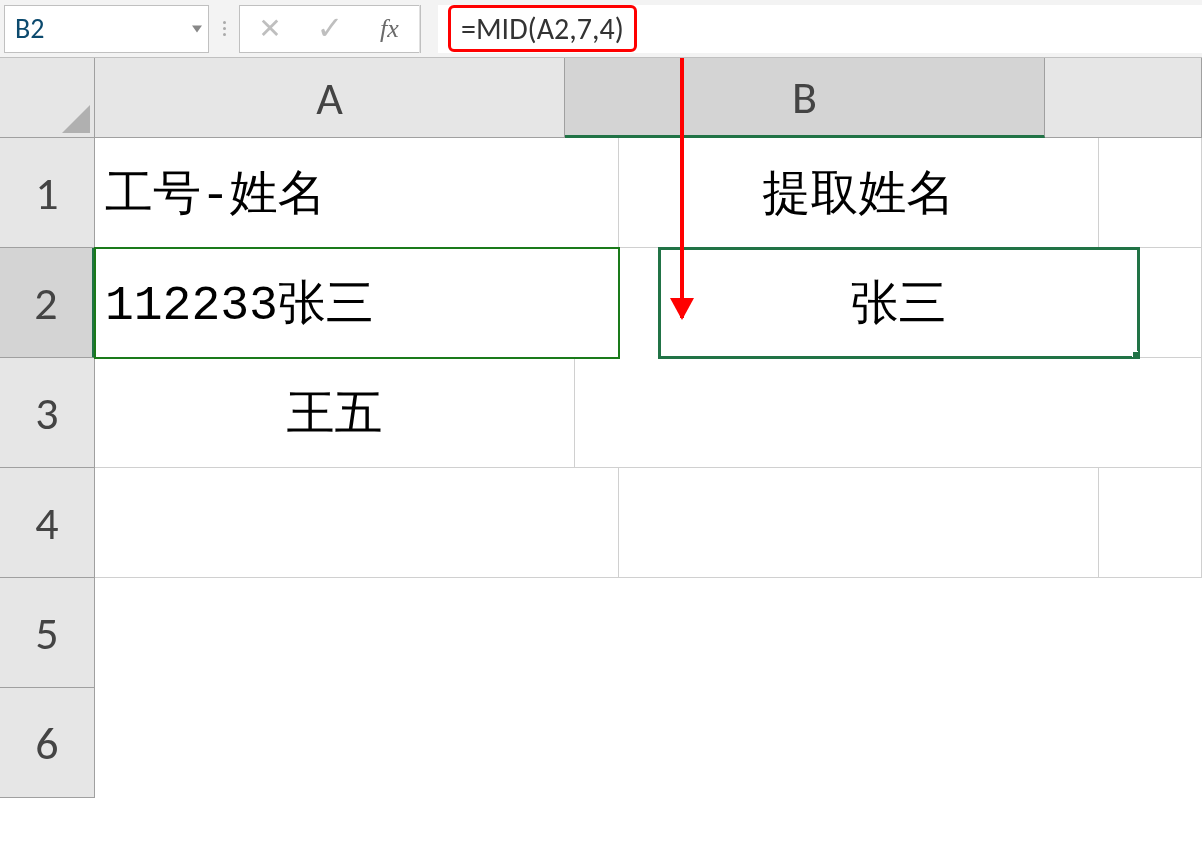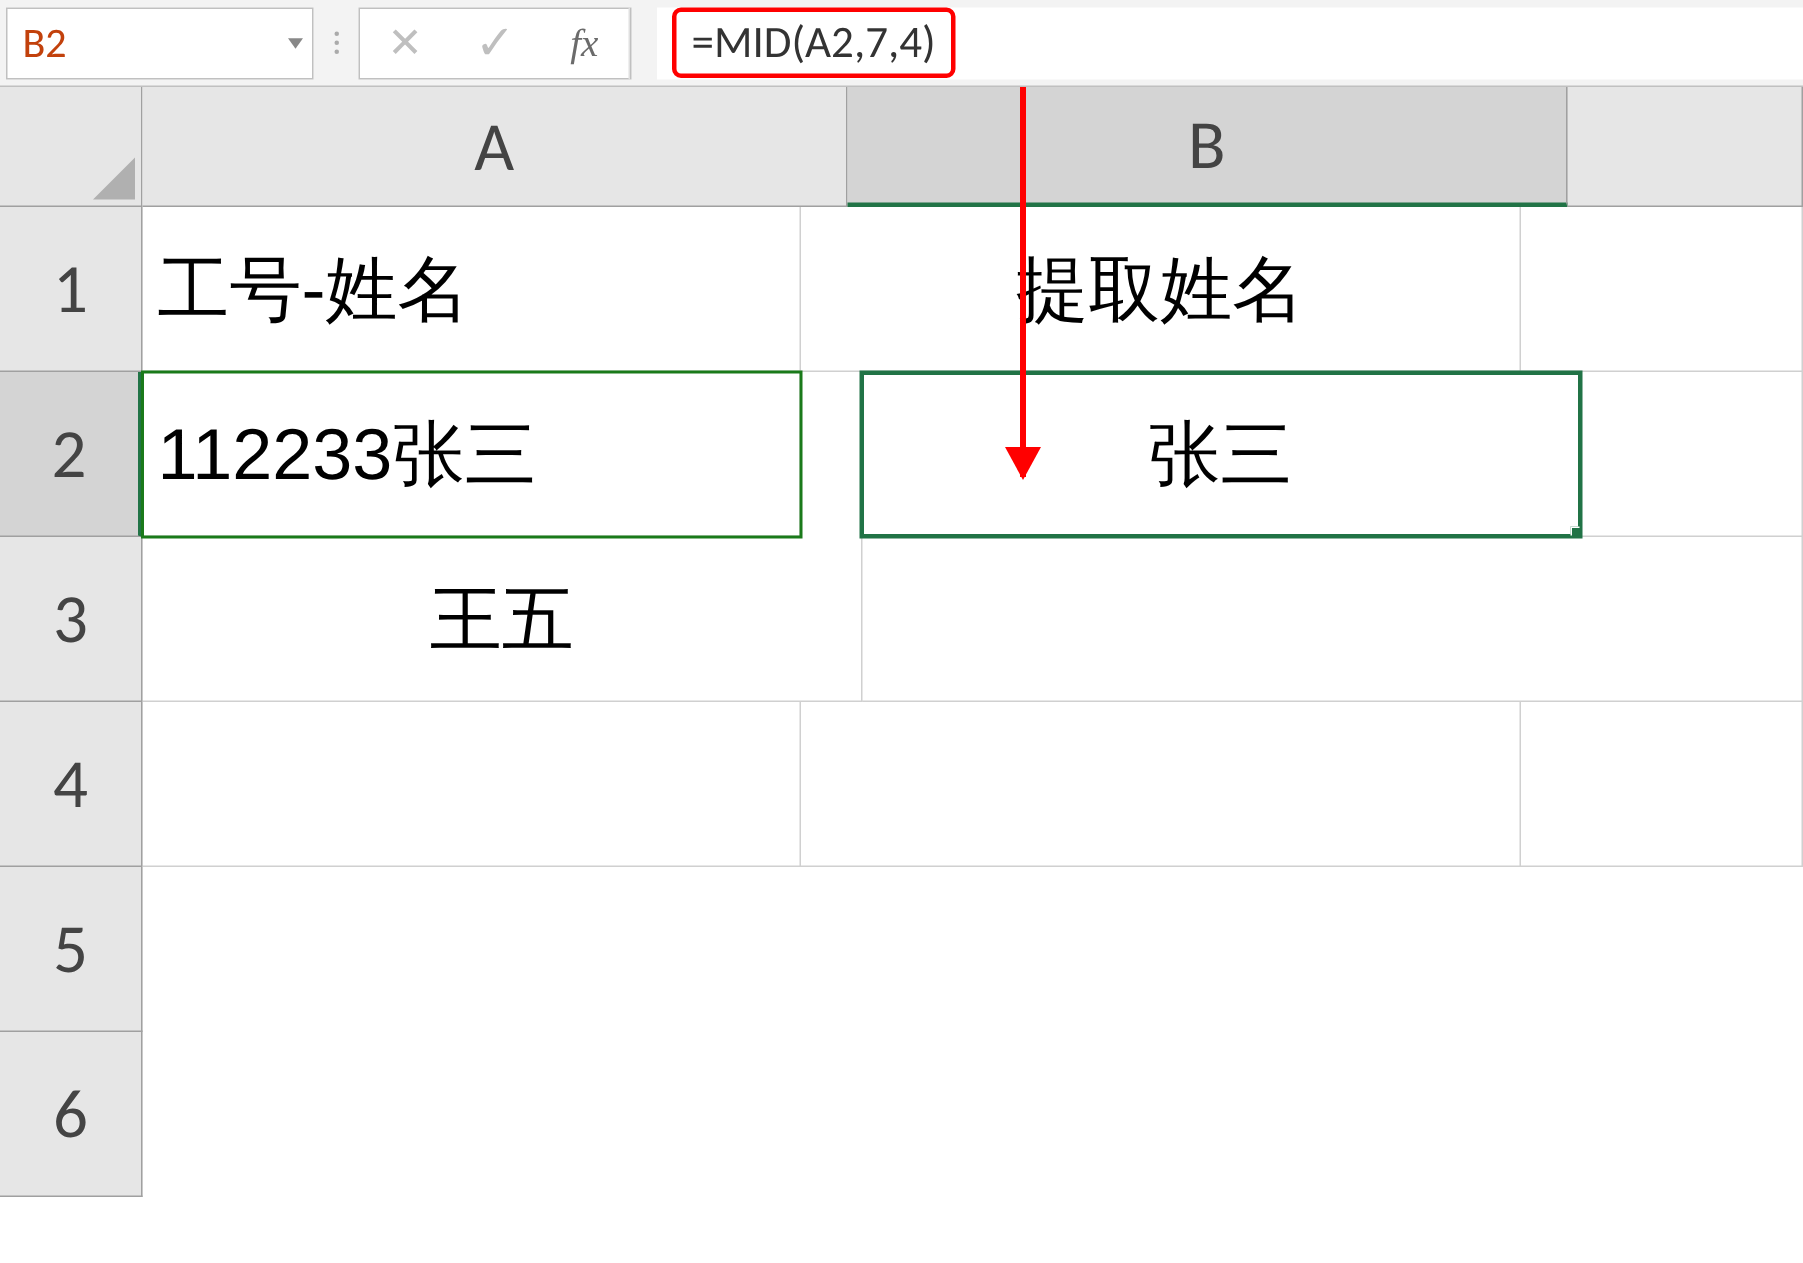--- a/index.html
+++ b/index.html
@@ -25,21 +25,21 @@
     .name-box {
       width: 205px;
       height: 48px;
       margin: 4px 0 4px 4px;
       background: #ffffff;
       border: 1px solid #c0c0c0;
       display: flex;
       align-items: center;
       padding-left: 10px;
       font-size: 28px;
-      color: #c2410c;
+      color: #0c4a6e;
       position: relative;
     }
     .dropdown-arrow {
       position: absolute;
       right: 6px;
       top: 50%;
       transform: translateY(-50%);
       width: 0;
       height: 0;
       border-left: 5px solid transparent;
@@ -189,21 +189,21 @@
       border-bottom: 1px solid #d0d0d0;
       display: flex;
       align-items: center;
       font-size: 48px;
       color: #000;
       padding: 0 10px;
       font-family: "Microsoft YaHei", "SimSun", sans-serif;
       white-space: nowrap;
       overflow: hidden;
     }
-    .cell.colA { width: 439px; justify-content: flex-start; }
+    .cell.colA { width: 524px; justify-content: flex-start; font-family: Liberation Mono, monospace; }
     .cell.colB { width: 480px; justify-content: center; }
     .cell.colC { flex: 1; }
     .cell.selected {
       outline: 3px solid #217346;
       outline-offset: -2px;
       background: #ffffff;
       z-index: 2;
       position: relative;
       margin-left: 40px;
     }

